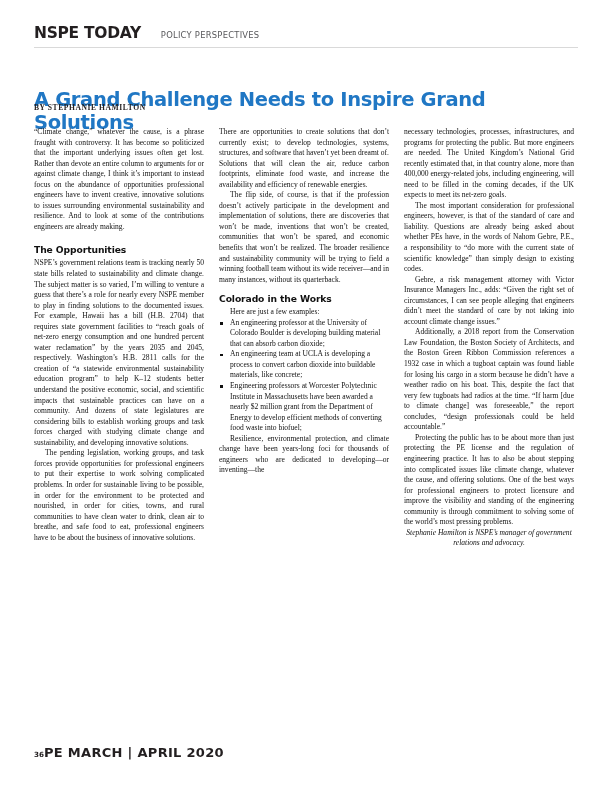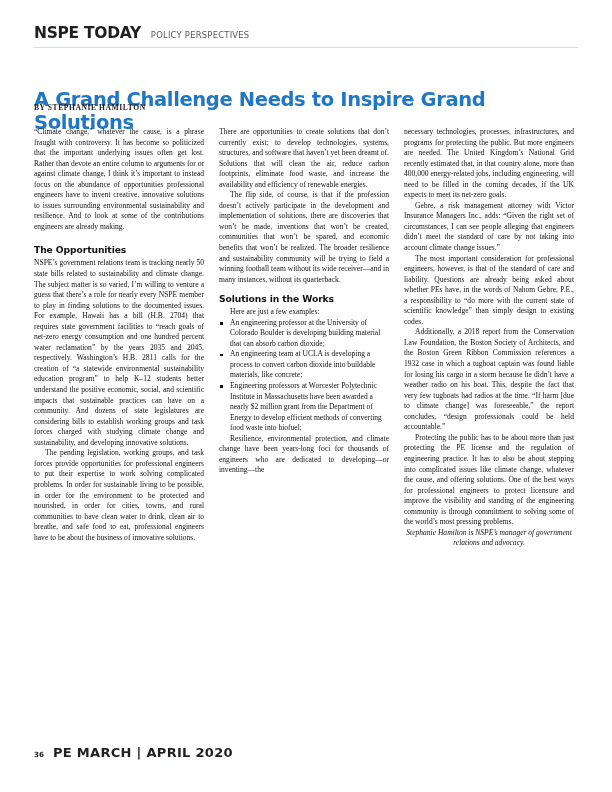--- a/index.html
+++ b/index.html
@@ -20,21 +20,21 @@
     inset: 0;
     padding: 0;
   }
   
   .masthead {
     position: absolute;
     left: 34px;
     top: 24px;
     display: flex;
     align-items: baseline;
-    gap: 10px;
+    gap: 20px;
   }
   .masthead-title {
     font-family: "DejaVu Sans", sans-serif;
     font-weight: 700;
     font-size: 15.5px;
     letter-spacing: -0.3px;
     color: #231f20;
   }
   .masthead-sub {
     font-family: "DejaVu Sans", sans-serif;
@@ -135,21 +135,20 @@
     font-style: italic;
     text-align: center;
   }
   
   .footer {
     position: absolute;
     left: 34px;
     bottom: 32px;
     display: flex;
     align-items: baseline;
-    gap: 9px;
     font-family: "DejaVu Sans", sans-serif;
     color: #58585b;
   }
   .folio {
     font-size: 7.2px;
     font-weight: 700;
     color: #231f20;
   }
   .issue {
     font-size: 13px;
@@ -177,34 +176,34 @@
     <div class="col">
       <p>“Climate change,” whatever the cause, is a phrase fraught with controversy. It has become so politicized that the important underlying issues often get lost. Rather than devote an entire column to arguments for or against climate change, I think it’s important to instead focus on the abundance of opportunities professional engineers have to invent creative, innovative solutions to issues surrounding environmental sustainability and resilience. And to look at some of the contributions engineers are already making.</p>
       <h2 class="sec-head first">The Opportunities</h2>
       <p>NSPE’s government relations team is tracking nearly 50 state bills related to sustainability and climate change. The subject matter is so varied, I’m willing to venture a guess that there’s a role for nearly every NSPE member to play in finding solutions to the documented issues. For example, Hawaii has a bill (H.B. 2704) that requires state government facilities to “reach goals of net-zero energy consumption and one hundred percent water reclamation” by the years 2035 and 2045, respectively. Washington’s H.B. 2811 calls for the creation of “a statewide environmental sustainability education program” to help K–12 students better understand the positive economic, social, and scientific impacts that sustainable practices can have on a community. And dozens of state legislatures are considering bills to establish working groups and task forces charged with studying climate change and sustainability, and developing innovative solutions.</p>
       <p class="indent">The pending legislation, working groups, and task forces provide opportunities for professional engineers to put their expertise to work solving complicated problems. In order for sustainable living to be possible, in order for the environment to be protected and nourished, in order for cities, towns, and rural communities to have clean water to drink, clean air to breathe, and safe food to eat, professional engineers have to be about the business of innovative solutions.</p>
     </div>
 
     <div class="col">
       <p>There are opportunities to create solutions that don’t currently exist; to develop technologies, systems, structures, and software that haven’t yet been dreamt of. Solutions that will clean the air, reduce carbon footprints, eliminate food waste, and increase the availability and efficiency of renewable energies.</p>
       <p class="indent">The flip side, of course, is that if the profession doesn’t actively participate in the development and implementation of solutions, there are discoveries that won’t be made, inventions that won’t be created, communities that won’t be spared, and economic benefits that won’t be realized. The broader resilience and sustainability community will be trying to field a winning football team without its wide receiver—and in many instances, without its quarterback.</p>
-      <h2 class="sec-head">Solutions in the Works</h2>
+      <h2 class="sec-head">Colorado in the Works</h2>
       <p class="indent">Here are just a few examples:</p>
       <ul class="bullets">
         <li>An engineering professor at the University of Colorado Boulder is developing building material that can absorb carbon dioxide;</li>
         <li>An engineering team at UCLA is developing a process to convert carbon dioxide into buildable materials, like concrete;</li>
         <li>Engineering professors at Worcester Polytechnic Institute in Massachusetts have been awarded a nearly $2 million grant from the Department of Energy to develop efficient methods of converting food waste into biofuel;</li>
       </ul>
       <p class="indent">Resilience, environmental protection, and climate change have been years-long foci for thousands of engineers who are dedicated to developing—or inventing—the</p>
     </div>
 
     <div class="col">
       <p>necessary technologies, processes, infrastructures, and programs for protecting the public. But more engineers are needed. The United Kingdom’s National Grid recently estimated that, in that country alone, more than 400,000 energy-related jobs, including engineering, will need to be filled in the coming decades, if the UK expects to meet its net-zero goals.</p>
+      <p class="indent">The most important consideration for professional engineers, however, is that of the standard of care and liability. Questions are already being asked about whether PEs have, in the words of Nahom Gebre, P.E., a responsibility to “do more with the current state of scientific knowledge” than simply design to existing codes.</p>
       <p class="indent">Gebre, a risk management attorney with Victor Insurance Managers Inc., adds: “Given the right set of circumstances, I can see people alleging that engineers didn’t meet the standard of care by not taking into account climate change issues.”</p>
-      <p class="indent">The most important consideration for professional engineers, however, is that of the standard of care and liability. Questions are already being asked about whether PEs have, in the words of Nahom Gebre, P.E., a responsibility to “do more with the current state of scientific knowledge” than simply design to existing codes.</p>
       <p class="indent">Additionally, a 2018 report from the Conservation Law Foundation, the Boston Society of Architects, and the Boston Green Ribbon Commission references a 1932 case in which a tugboat captain was found liable for losing his cargo in a storm because he didn’t have a weather radio on his boat. This, despite the fact that very few tugboats had radios at the time. “If harm [due to climate change] was foreseeable,” the report concludes, “design professionals could be held accountable.”</p>
       <p class="indent">Protecting the public has to be about more than just protecting the PE license and the regulation of engineering practice. It has to also be about stepping into complicated issues like climate change, whatever the cause, and offering solutions. One of the best ways for professional engineers to protect licensure and improve the visibility and standing of the engineering community is through commitment to solving some of the world’s most pressing problems.</p>
       <p class="bio">Stephanie Hamilton is NSPE’s manager of government relations and advocacy.</p>
     </div>
 
   </div>
 
   <div class="footer">
     <span class="folio">36</span>
     <span class="issue">PE  MARCH | APRIL 2020</span>

